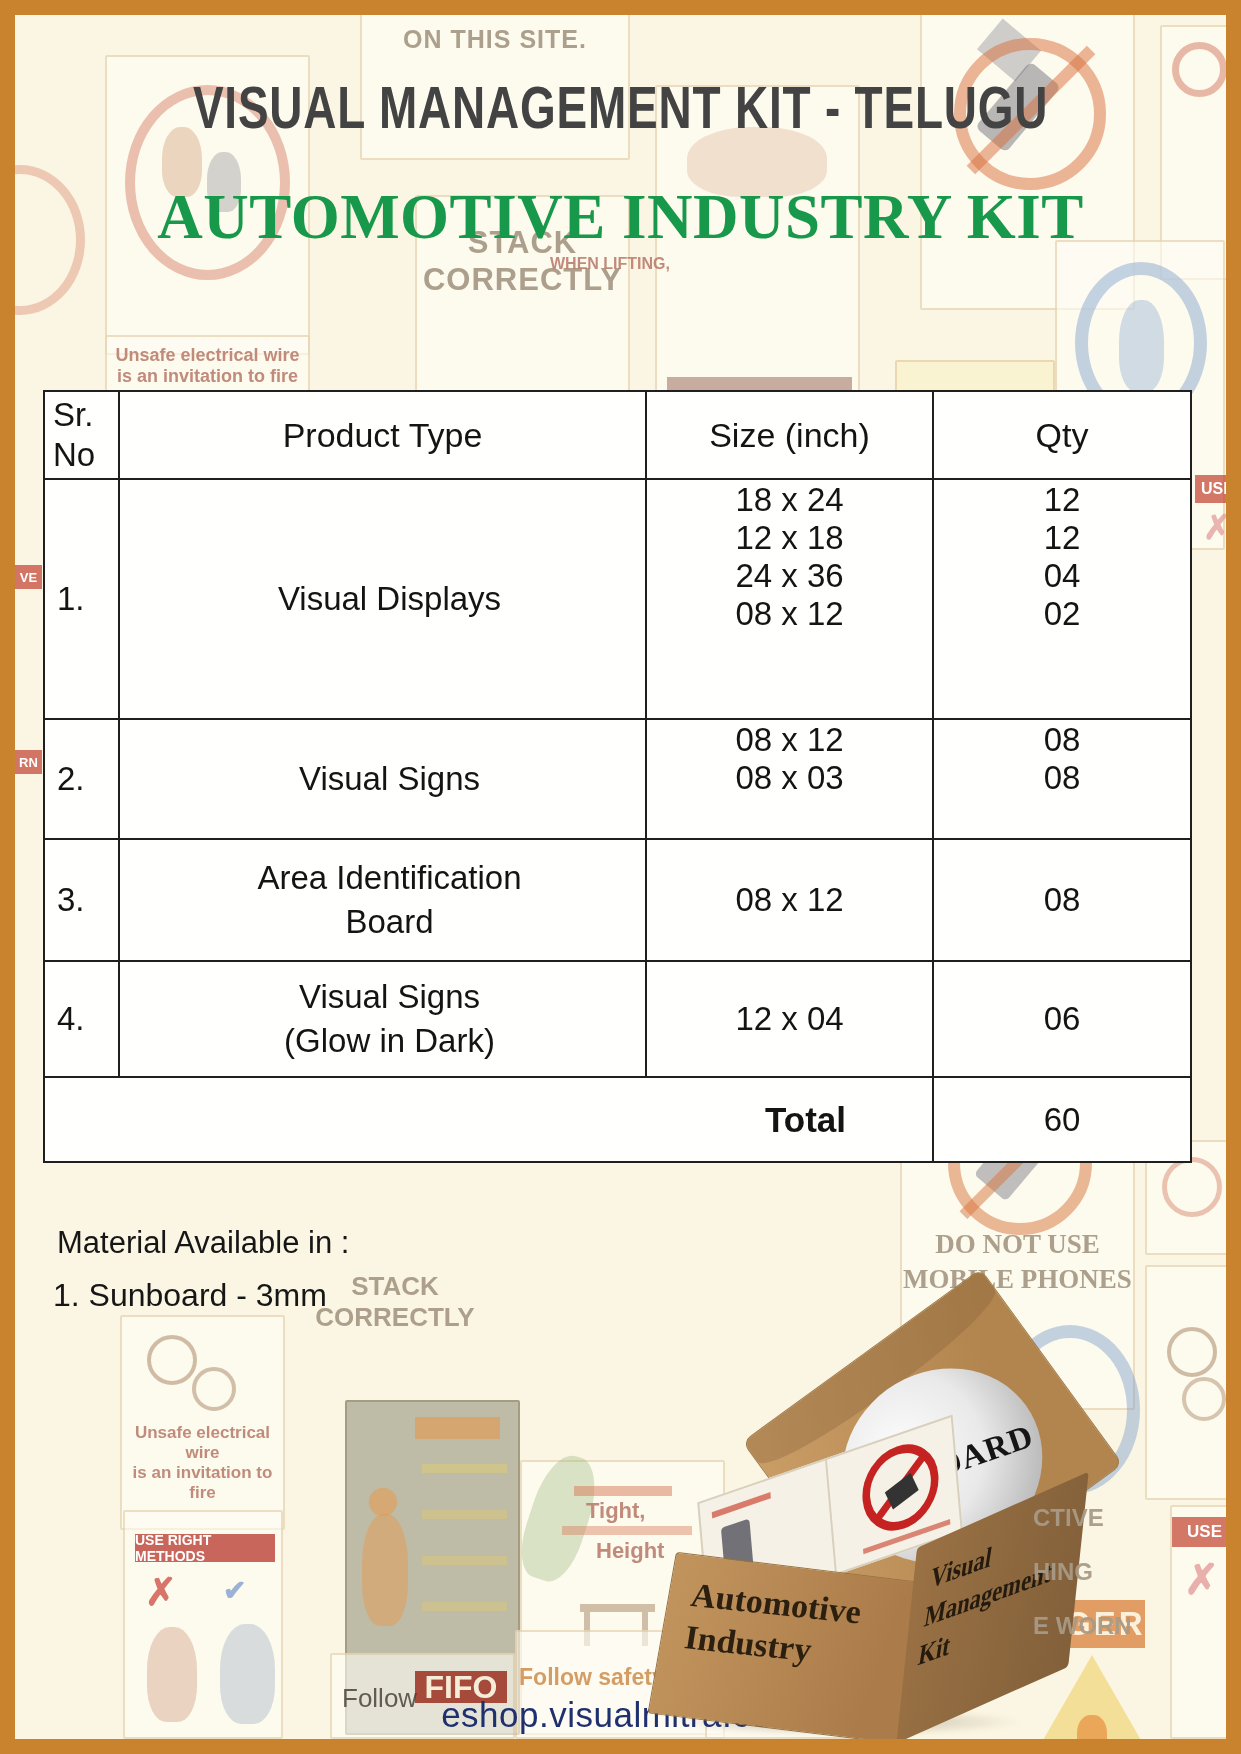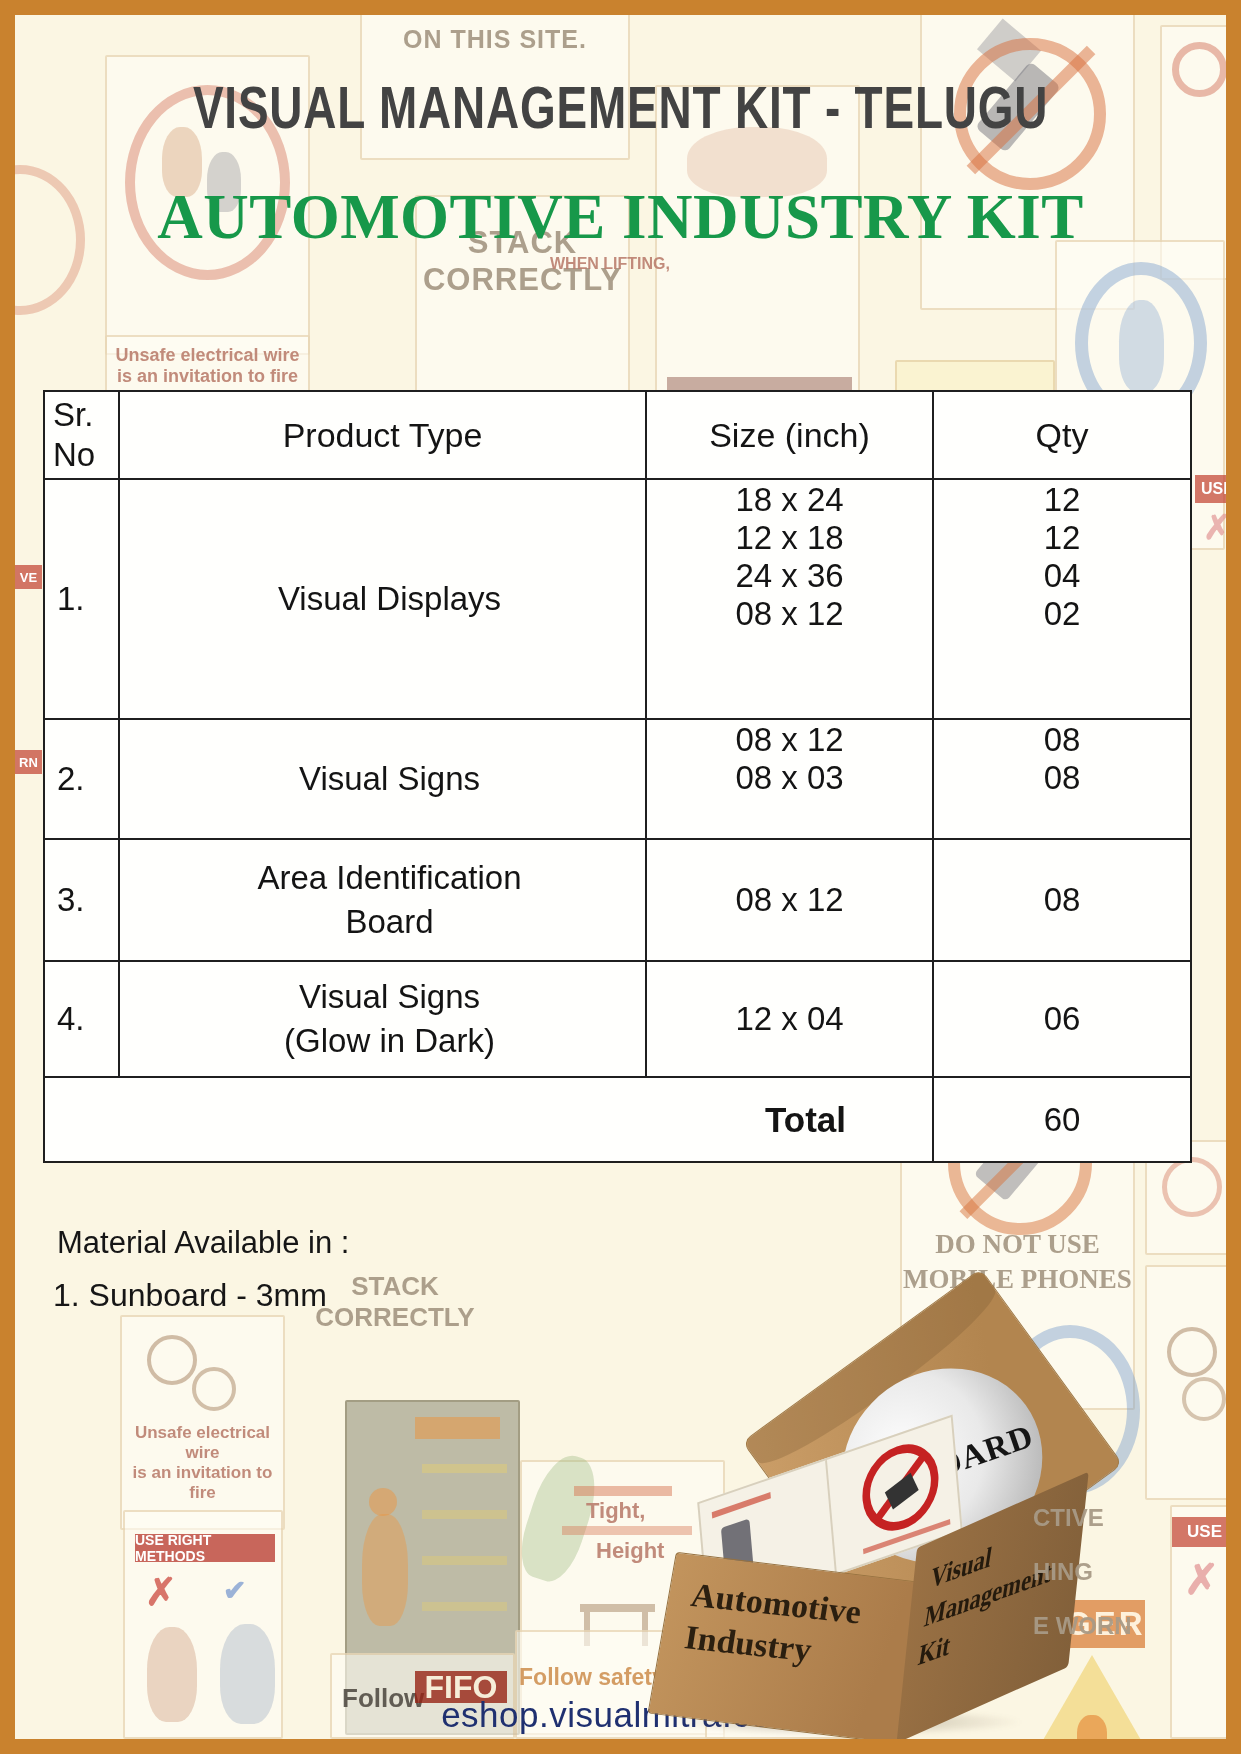--- a/index.html
+++ b/index.html
@@ -211,21 +211,21 @@
         <div class="bar" style="left:58px;top:142px;width:75px;height:8px;background:rgba(140,100,60,.4);"></div>
         <div class="bar" style="left:62px;top:150px;width:6px;height:34px;background:rgba(140,100,60,.4);"></div>
         <div class="bar" style="left:120px;top:150px;width:6px;height:34px;background:rgba(140,100,60,.4);"></div>
       </div>
 
       <div class="bg-card" style="left:500px;top:1615px;width:210px;height:109px;">
         <div class="bg-text" style="left:0;top:32px;width:100%;font-size:23px;color:rgba(205,140,75,.85);">Follow safety Rule</div>
       </div>
 
       <div class="bg-card" style="left:315px;top:1638px;width:185px;height:86px;">
-        <span class="glyph" style="left:10px;top:28px;font-size:26px;color:rgba(74,68,60,.85);font-weight:700;text-align:right;">Follow</span>
+        <span class="glyph" style="left:10px;top:28px;font-size:26px;color:rgba(74,68,60,.85);font-weight:400;text-align:right;">Follow</span>
         <div class="tab" style="left:83px;top:16px;width:92px;height:32px;font-size:32px;background:rgba(150,35,20,.8);color:#f6edd8;font-weight:900;">FIFO</div>
       </div>
 
       <div class="bg-card" style="left:690px;top:1615px;width:185px;height:109px;">
         <div class="bar" style="left:30px;top:40px;width:120px;height:8px;background:rgba(190,170,140,.5);"></div>
         <div class="bar" style="left:40px;top:60px;width:100px;height:7px;background:rgba(190,170,140,.45);"></div>
       </div>
 
       <div class="bg-card" style="left:885px;top:1060px;width:235px;height:335px;font-family:Liberation Serif, serif;">
         <div class="bar" style="left:92px;top:42px;width:42px;height:78px;background:rgba(100,100,112,.4);border-radius:5px;transform:rotate(40deg);"></div>

